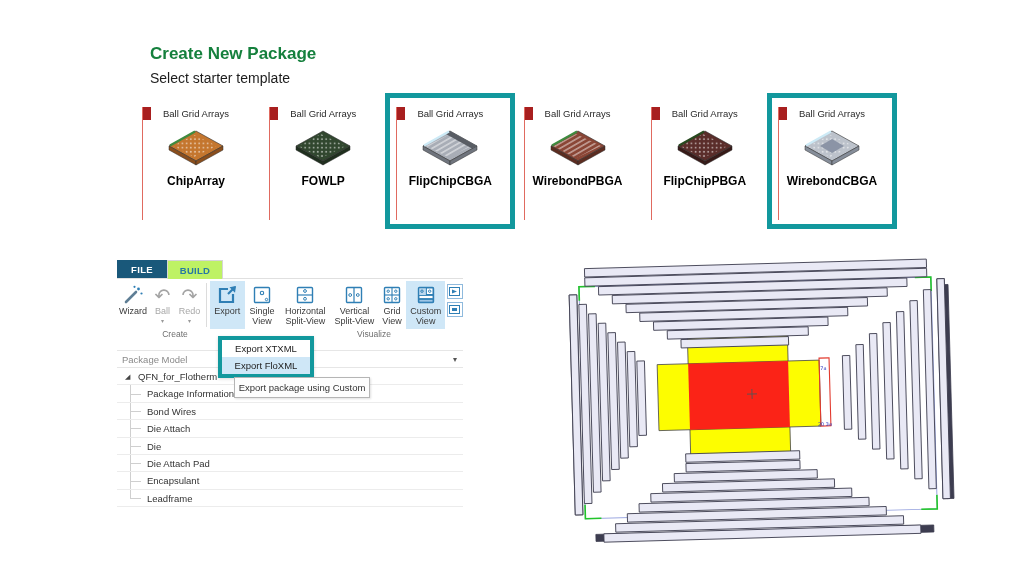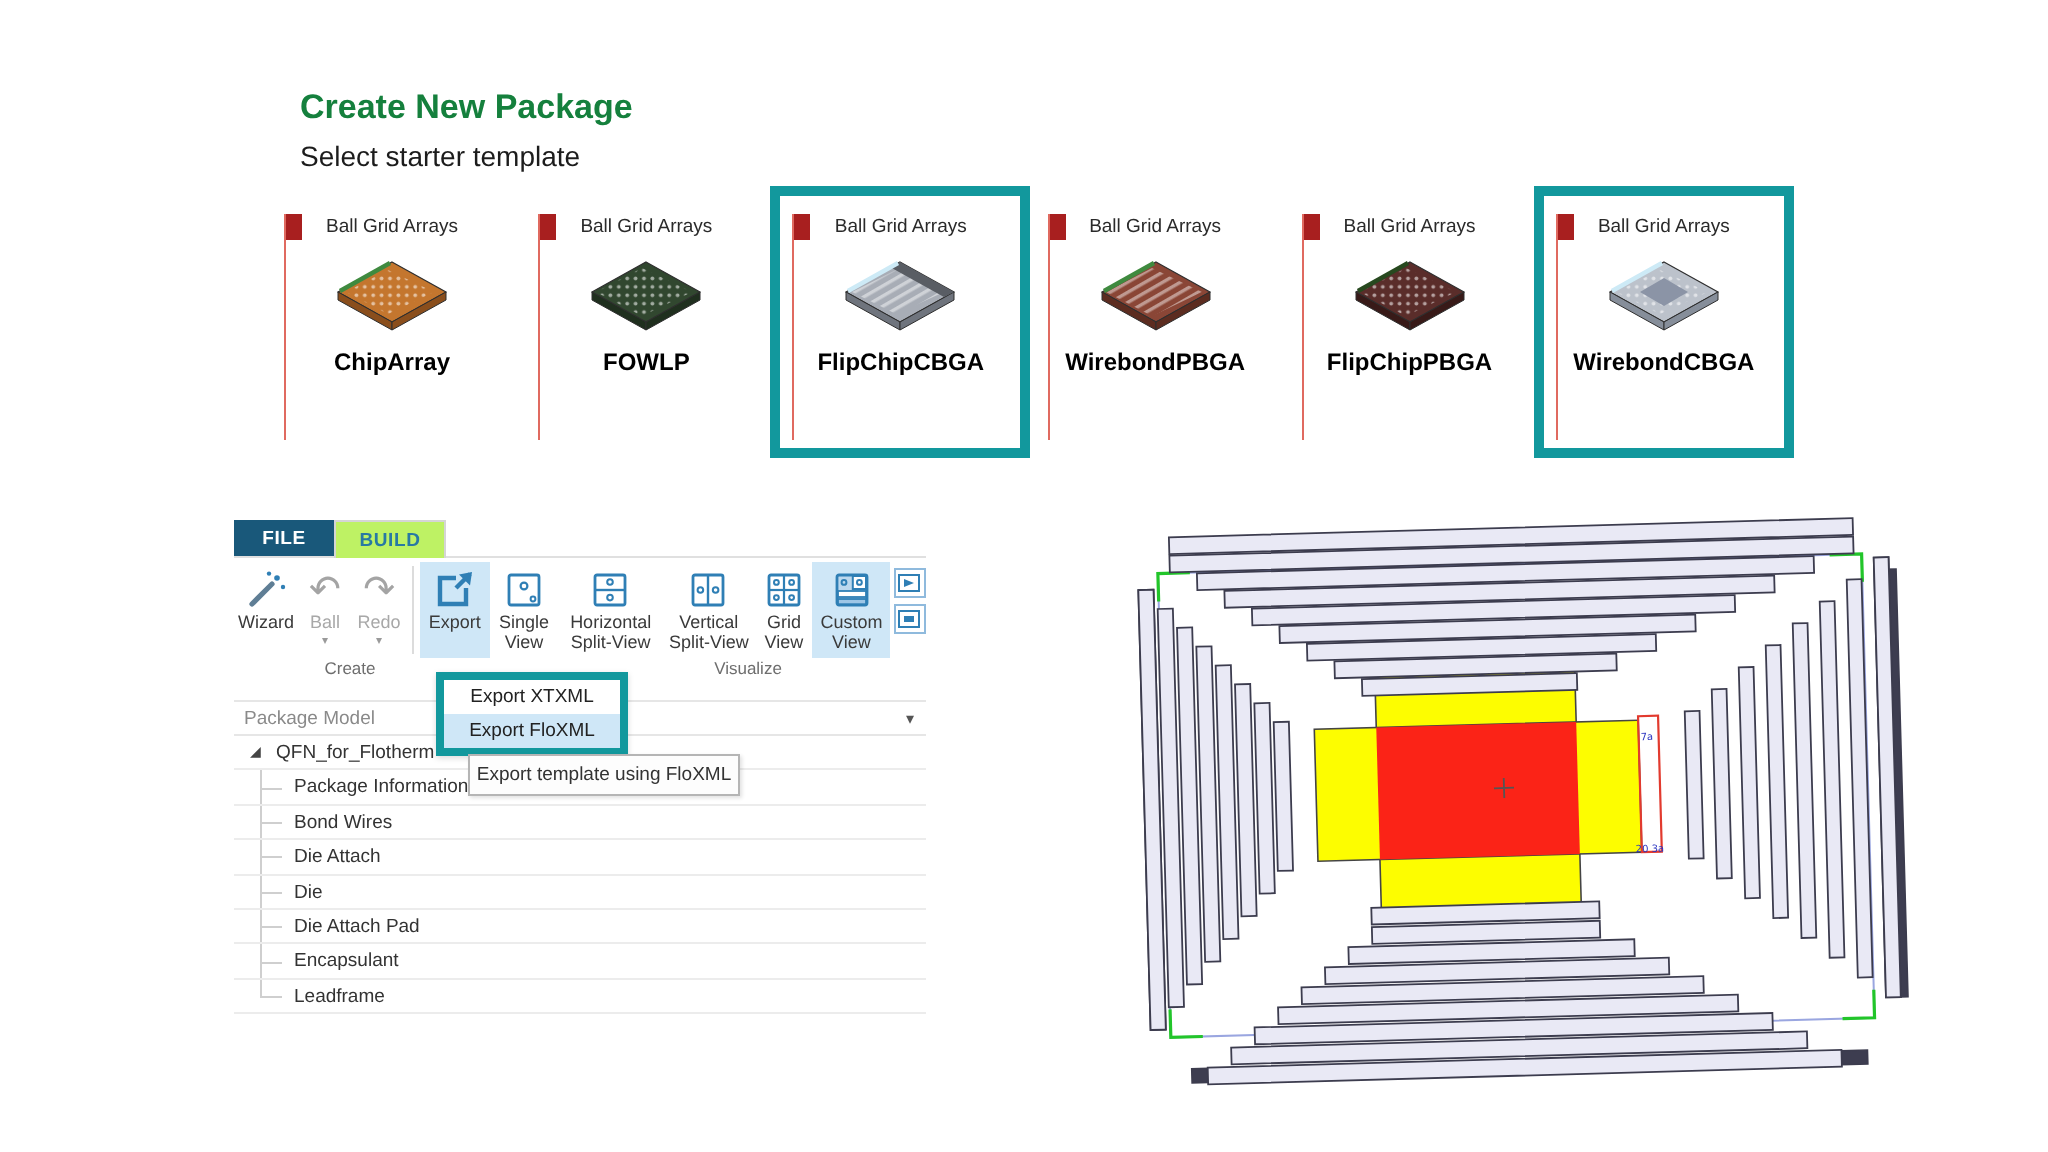--- a/index.html
+++ b/index.html
@@ -367,21 +367,21 @@
         <div class="trow child">Encapsulant</div>
         <div class="trow child">Leadframe</div>
       </div>
     </div>
 
     <div class="export-menu">
       <div class="mi">Export XTXML</div>
       <div class="mi highlighted">Export FloXML</div>
     </div>
 
-    <div class="tooltip">Export template using FloXML</div>
+    <div class="tooltip">Export package using Custom</div>
   </section>
 
   <div class="viewport">
     <svg id="pkg3d" width="410" height="300" viewBox="0 0 410 300">
         <g transform="rotate(-1.6 204 148)">
           <rect x="44" y="284" width="338" height="7" fill="#3d3d50" stroke="#3c3c4e" stroke-width="0.8"></rect>
           <rect x="396" y="44" width="7" height="214" fill="#3d3d50" stroke="#3c3c4e" stroke-width="0.8"></rect>
           <rect x="34" y="36" width="352" height="232" fill="none" stroke="#9aa6e0" stroke-width="1"></rect>
           <path d="M34,50 L34,36 L50,36" fill="none" stroke="#22c52a" stroke-width="1.6"></path>
           <path d="M370,36 L386,36 L386,50" fill="none" stroke="#22c52a" stroke-width="1.6"></path>

